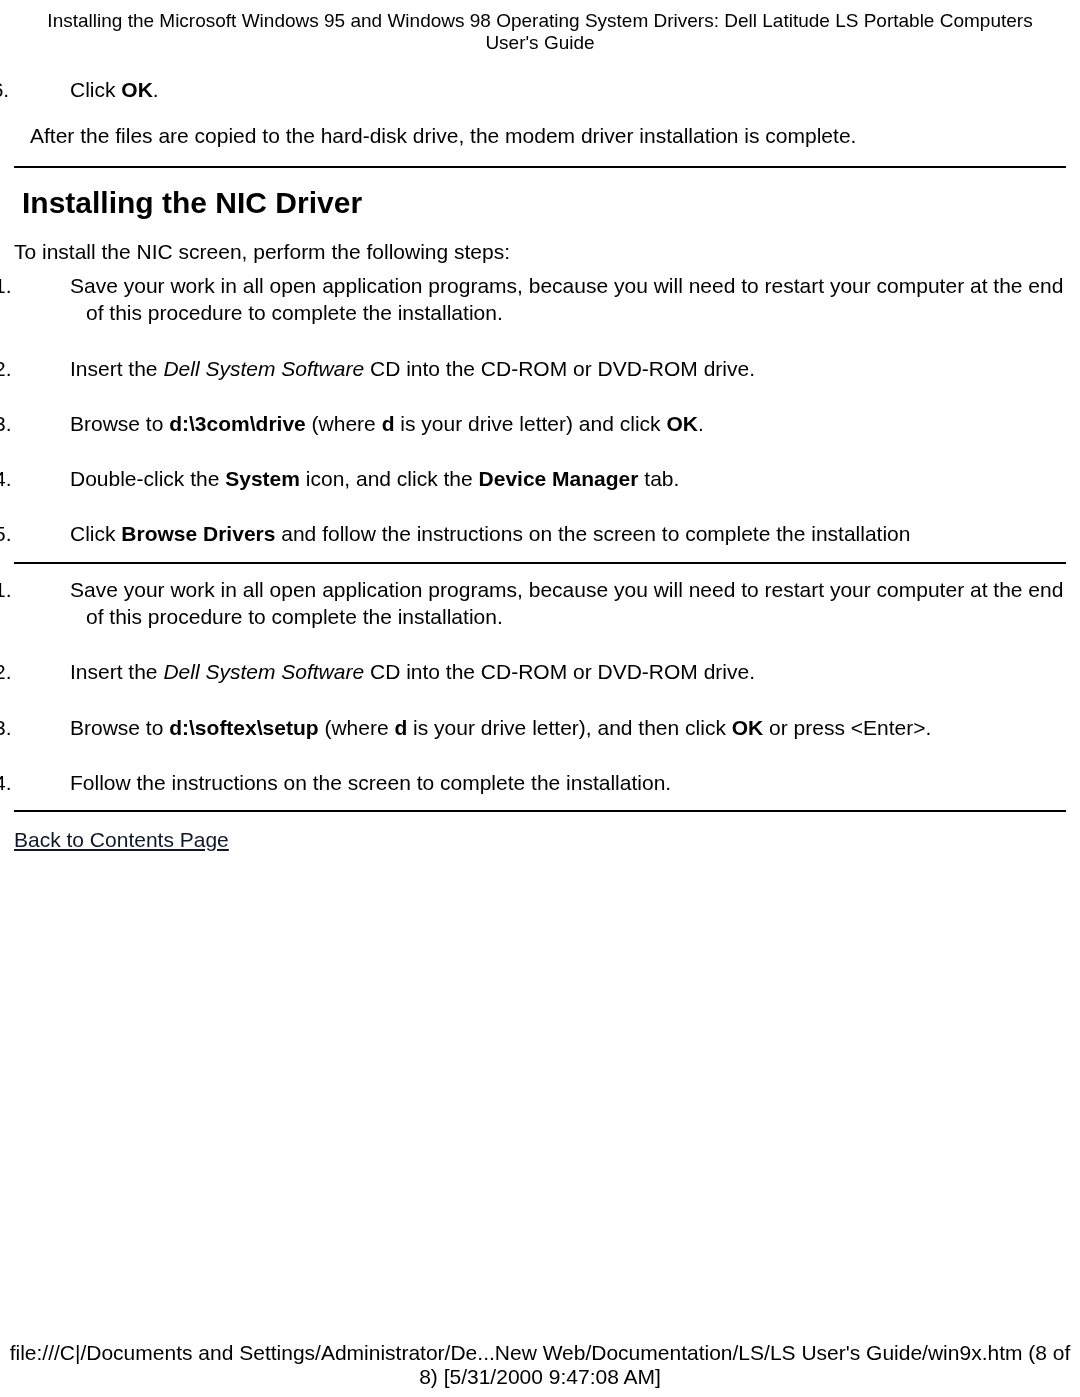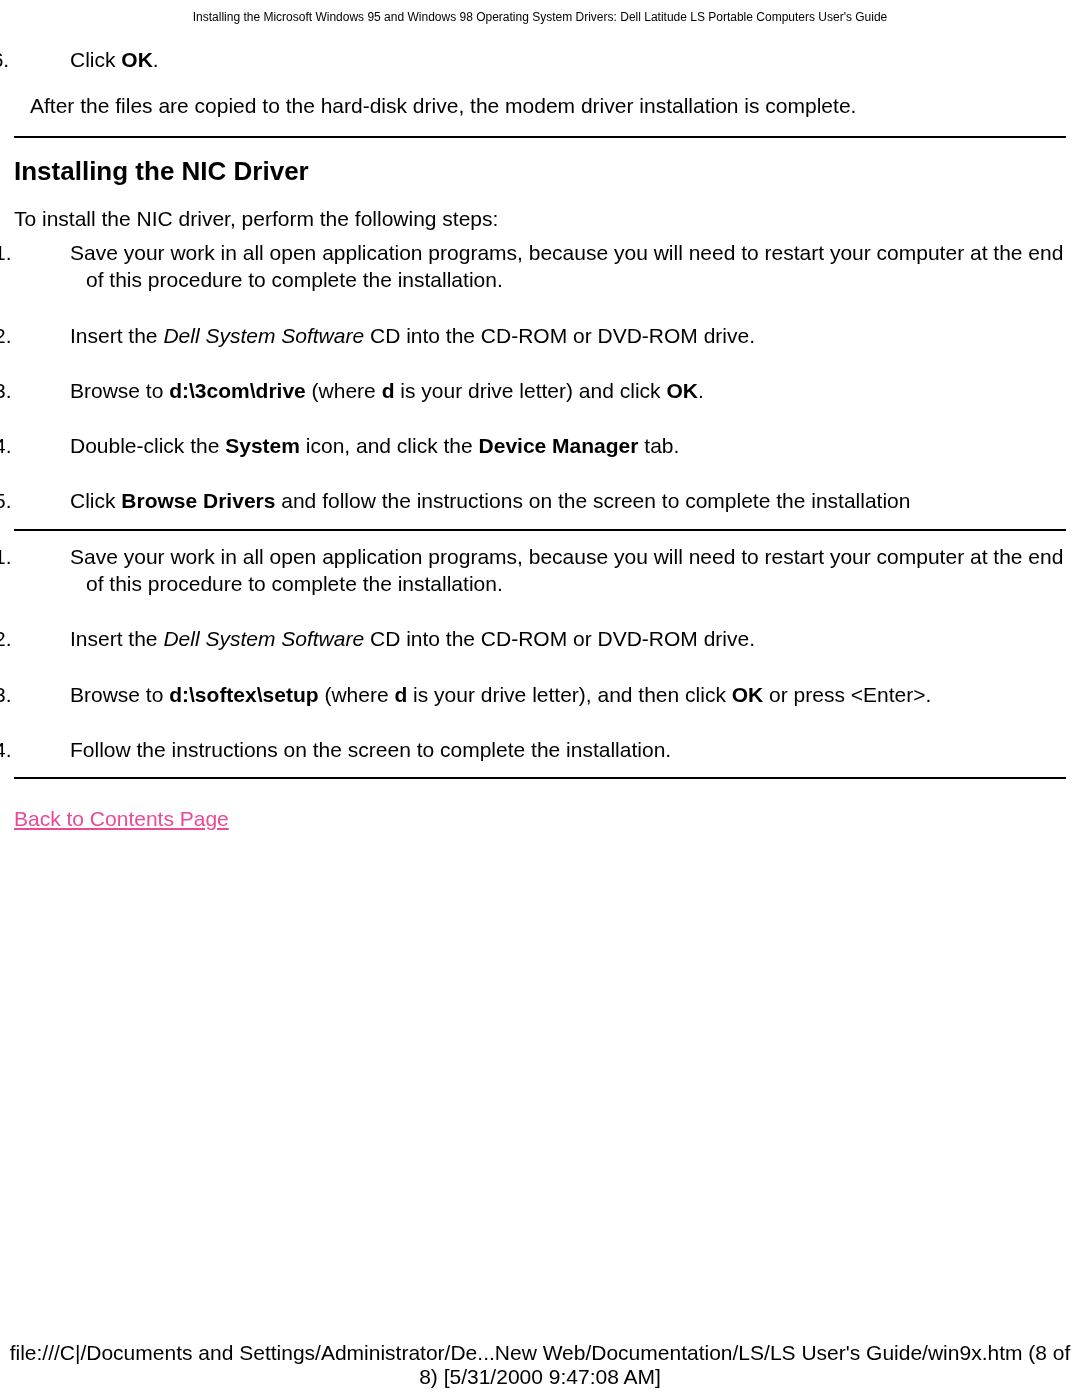--- a/index.html
+++ b/index.html
@@ -7,21 +7,21 @@
       font-family: Arial, Helvetica, sans-serif;
       font-size: 21px;
       color: #000;
       background: #fff;
       width: 1080px;
       height: 1397px;
       position: relative;
     }
     .header-title {
       text-align: center;
-      font-size: 12px;
+      font-size: 19px;
       padding: 10px 30px 6px;
     }
     .content {
       padding: 0 14px;
     }
     ol.start-16 {
       list-style: none;
       margin-left: 0;
       padding-left: 0;
     }
@@ -39,23 +39,23 @@
       margin-top: 22px;
       margin-bottom: 18px;
       margin-left: 16px;
     }
     hr {
       border: none;
       border-top: 2px solid #000;
       margin: 12px 0;
     }
     h2 {
-      font-size: 26px;
+      font-size: 30px;
       font-weight: bold;
-      margin: 18px 0 20px;
+      margin: 18px 8px 20px;
     }
     .intro {
       margin: 14px 0 6px;
     }
     ol.numbered {
       list-style: none;
       margin: 0;
       padding: 0;
     }
     ol.numbered li {
@@ -67,25 +67,25 @@
       line-height: 1.3;
     }
     ol.numbered li .num {
       display: inline-block;
       width: 30px;
     }
     ol.numbered li:last-child {
       margin-bottom: 14px;
     }
     .back-link {
-      color: #ec4899;
+      color: #0f172a;
       text-decoration: underline;
       cursor: pointer;
       display: inline-block;
-      margin-top: 16px;
+      margin-top: 4px;
     }
     .footer {
       position: absolute;
       bottom: 8px;
       left: 0;
       right: 0;
       text-align: center;
       font-size: 21px;
     }
     .bold { font-weight: bold; }
@@ -103,21 +103,21 @@
       <span class="num">16.</span><span>Click </span><span class="bold">OK</span><span>.</span>
     </li>
   </ol>
 
   <p class="after-copy">After the files are copied to the hard-disk drive, the modem driver installation is complete.</p>
 
   <hr>
 
   <h2>Installing the NIC Driver</h2>
 
-  <p class="intro">To install the NIC driver, perform the following steps:</p>
+  <p class="intro">To install the NIC screen, perform the following steps:</p>
 
   <ol class="numbered">
     <li>
       <span class="num">1.</span><span>Save your work in all open application programs, because you will need to restart your computer at the end of this procedure to complete the installation.</span>
     </li>
     <li>
       <span class="num">2.</span><span>Insert the </span><span class="italic">Dell System Software</span><span> CD into the CD-ROM or DVD-ROM drive.</span>
     </li>
     <li>
       <span class="num">3.</span><span>Browse to </span><span class="bold">d:\3com\drive</span><span> (where </span><span class="bold">d</span><span> is your drive letter) and click </span><span class="bold">OK</span><span>.</span>

